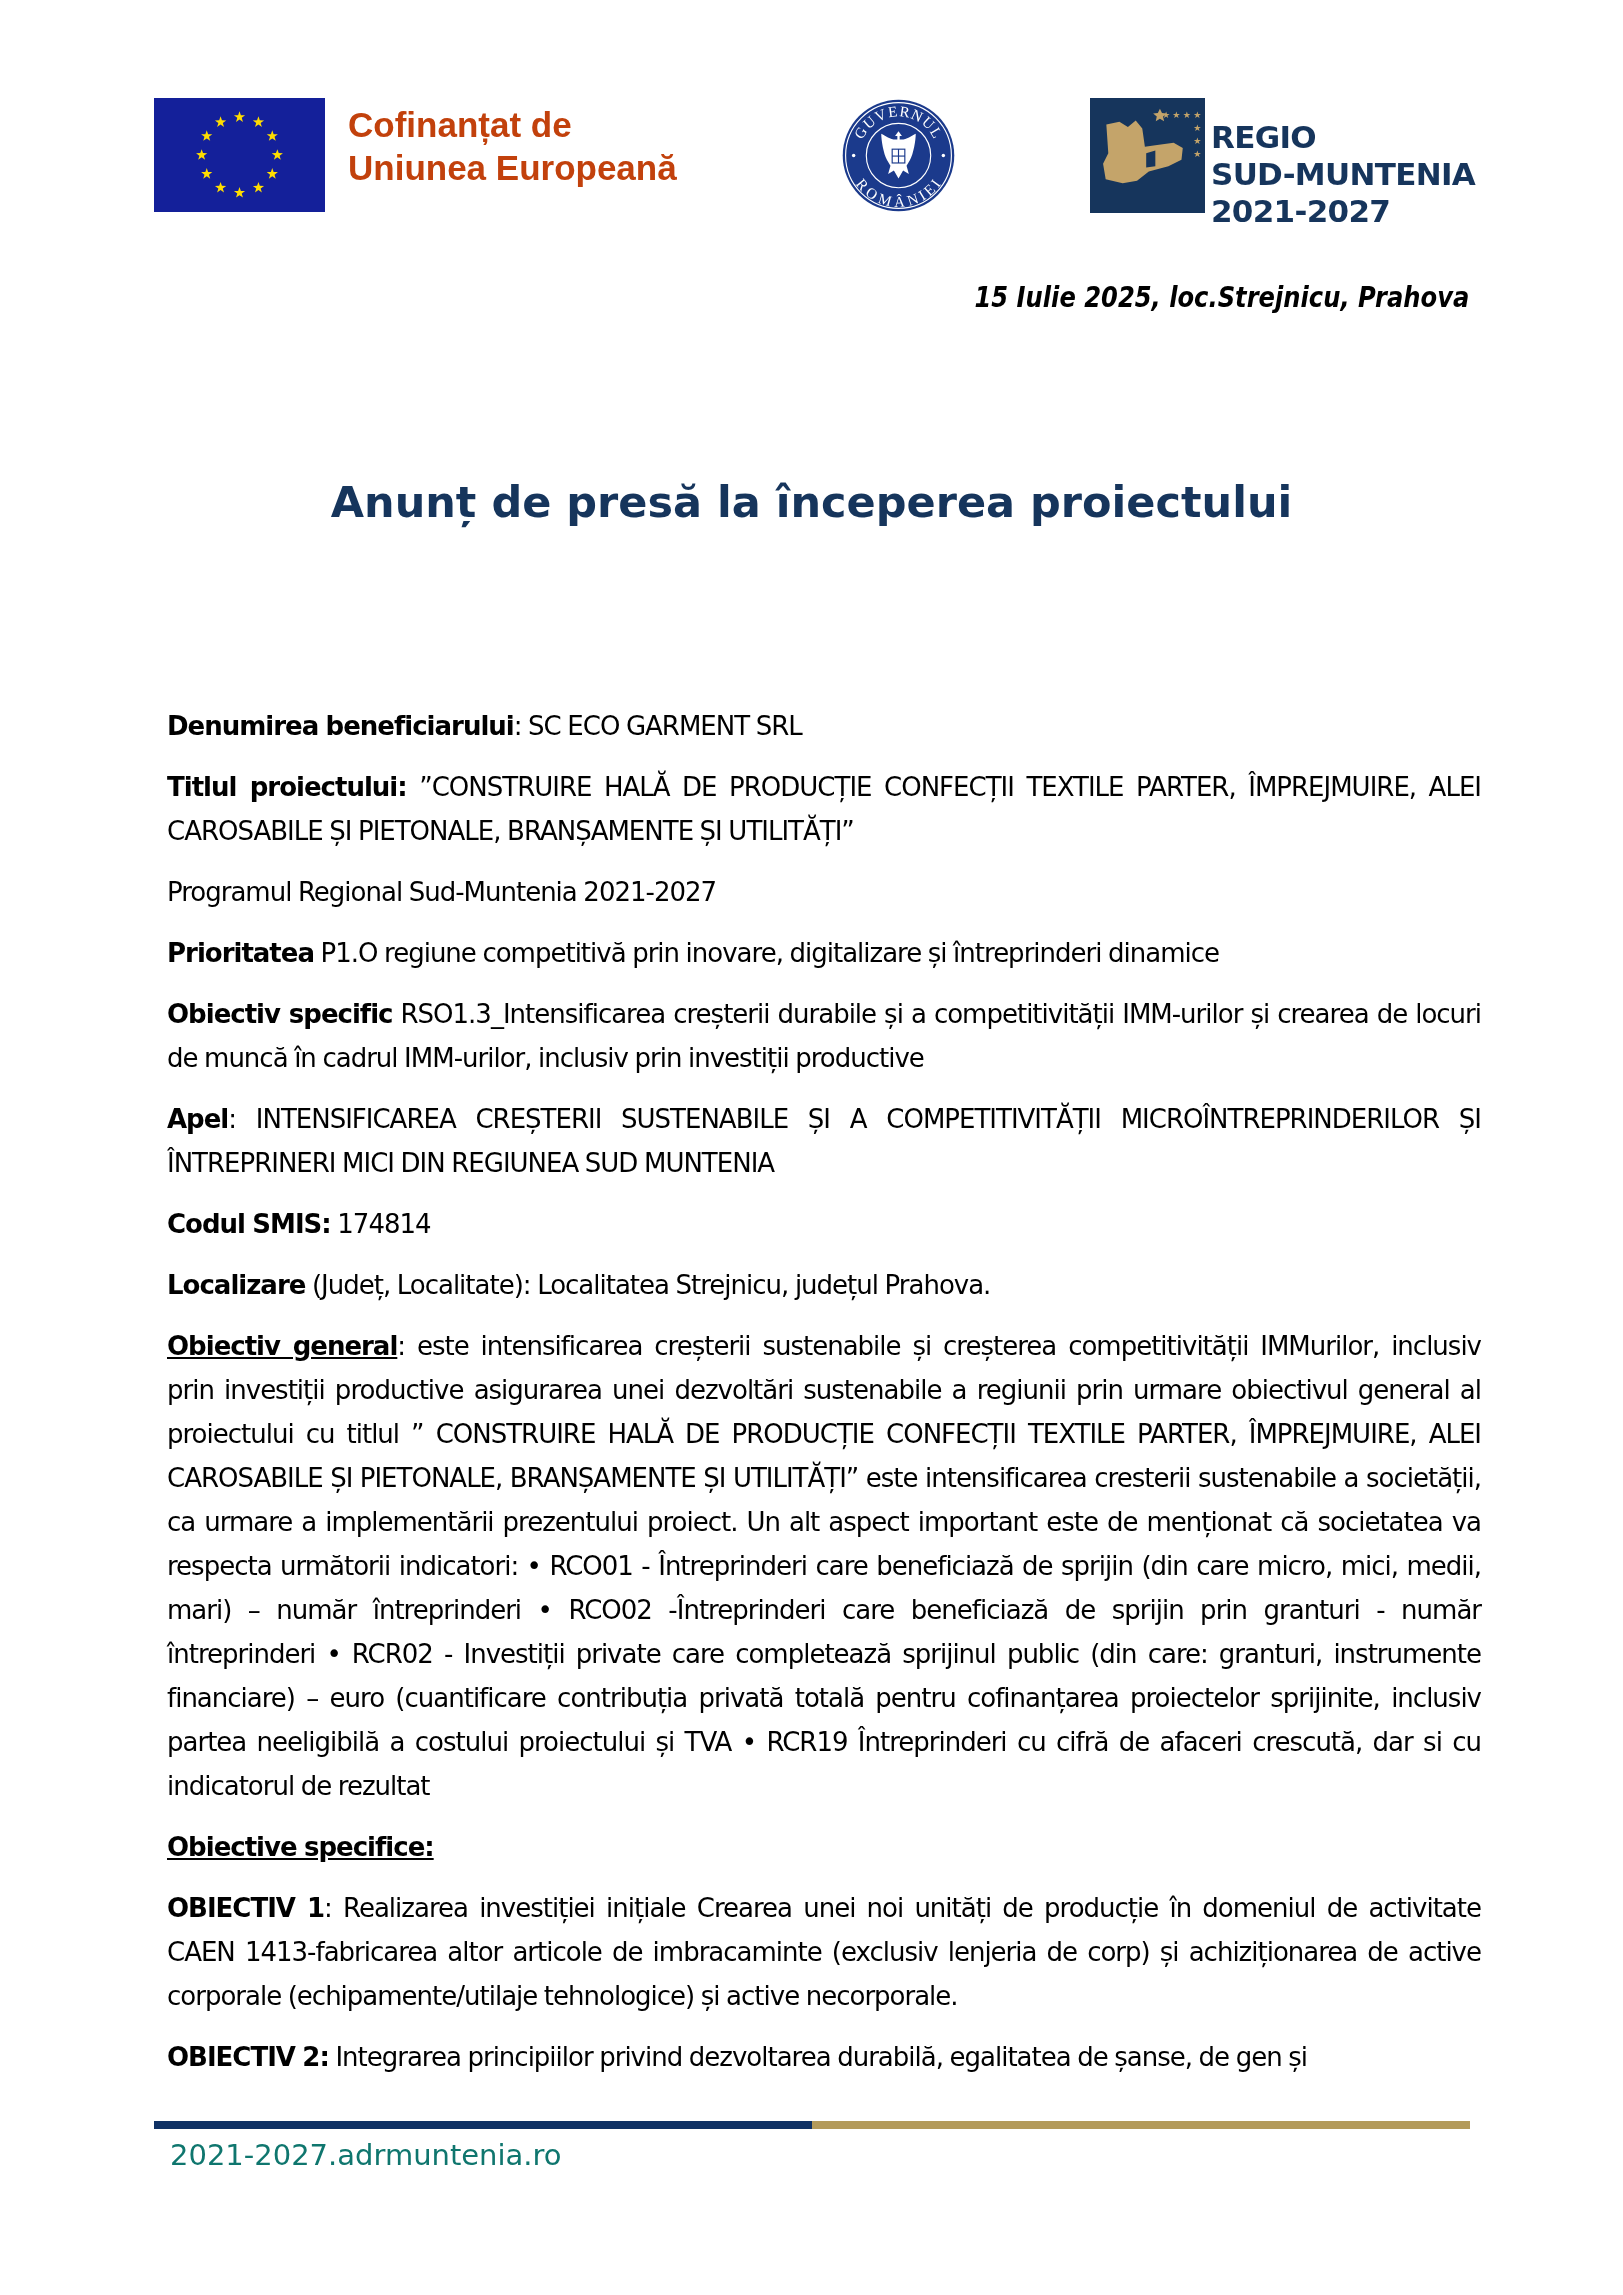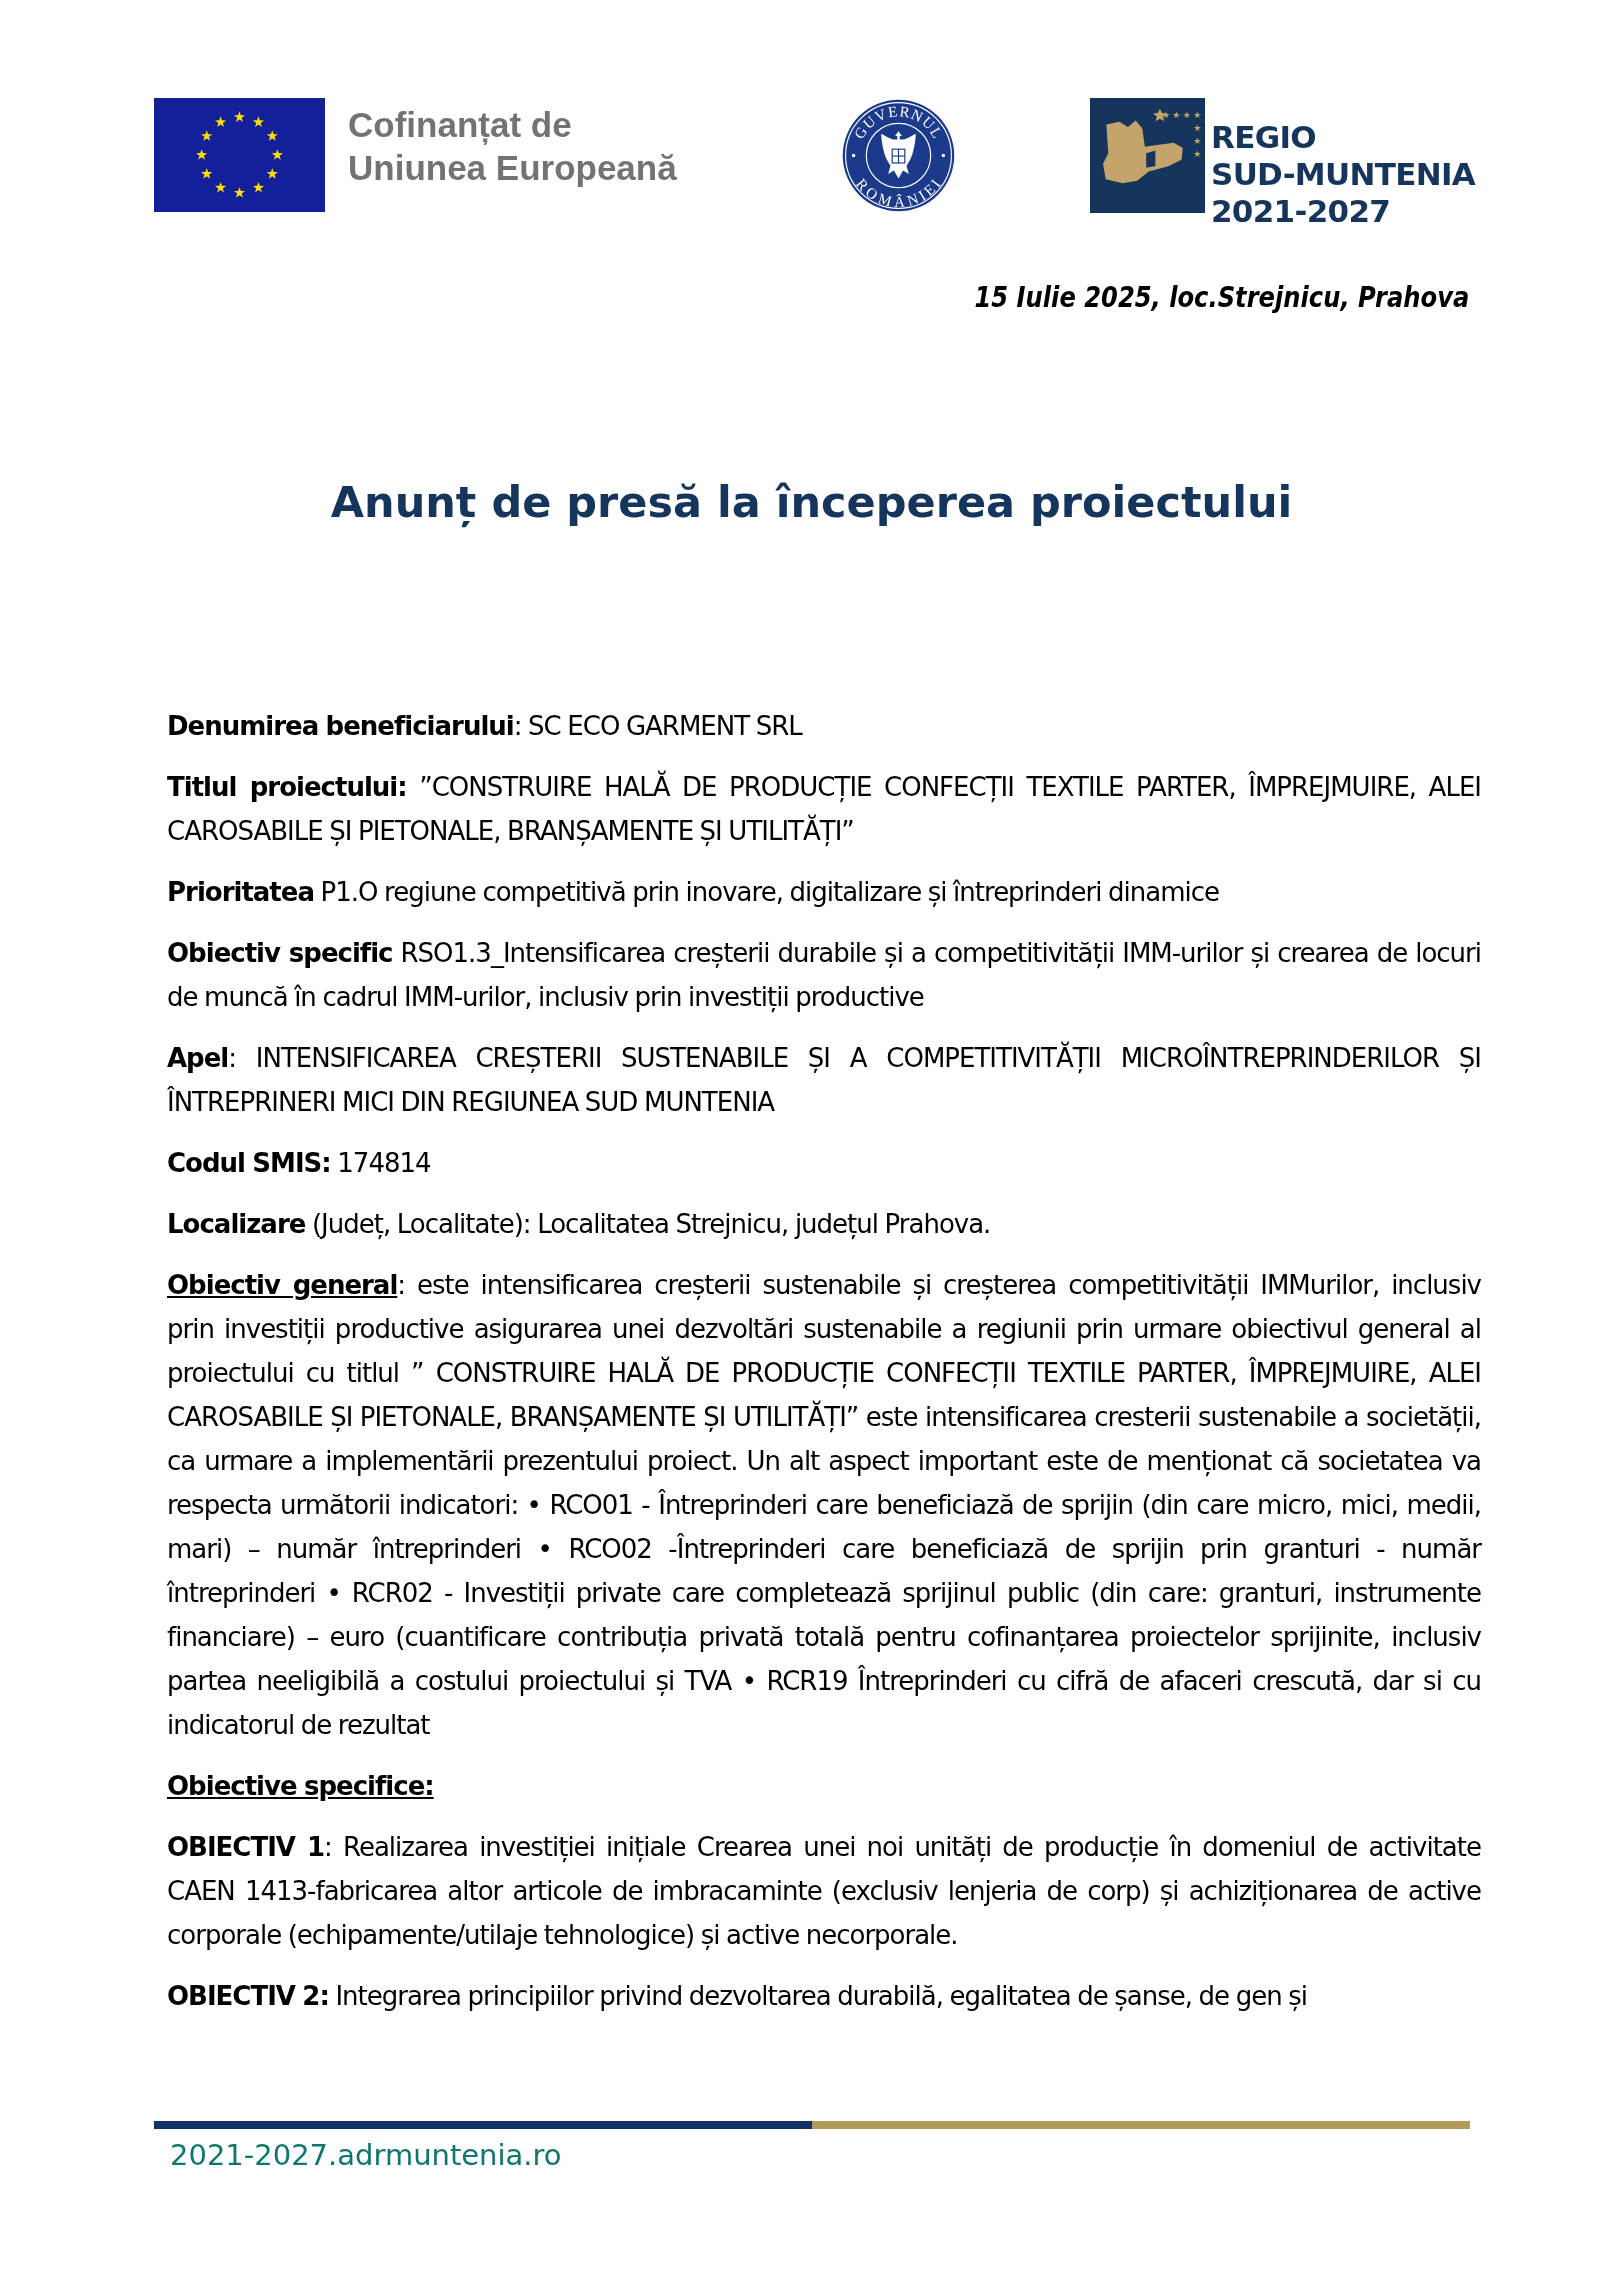--- a/index.html
+++ b/index.html
@@ -3,21 +3,21 @@
 <meta charset="utf-8">
 <style>
   html, body { margin: 0; padding: 0; background: #ffffff; }
   body { width: 1623px; height: 2295px; position: relative; overflow: hidden;
          font-family: "Liberation Sans", sans-serif; color: #000; }
 
   
   .eu-flag { position: absolute; left: 154px; top: 98px; width: 171px; height: 114px; background: #14209a; }
   .eu-flag svg { width: 100%; height: 100%; display: block; }
   .eu-text { position: absolute; left: 348px; top: 103px; font-family: "Liberation Sans", sans-serif;
-             font-weight: bold; font-size: 35px; line-height: 43px; color: #737373; }
+             font-weight: bold; font-size: 35px; line-height: 43px; color: #c2410c; }
   .gov-seal { position: absolute; left: 841px; top: 98px; width: 115px; height: 115px; }
   .gov-seal svg { width: 100%; height: 100%; display: block; }
   .regio-box { position: absolute; left: 1090px; top: 98px; width: 115px; height: 115px; background: #16355c; }
   .regio-box svg { width: 100%; height: 100%; display: block; }
   .regio-text { position: absolute; left: 1211px; top: 102px; font-family: "DejaVu Sans", sans-serif;
                 font-weight: bold; font-size: 31px; line-height: 37px; color: #16355c; letter-spacing: -0.7px; margin-top: 17px; }
 
   
   .date { position: absolute; right: 154px; top: 281px; font-family: "DejaVu Sans", sans-serif;
           font-style: italic; font-weight: bold; font-size: 27.5px; transform: scaleX(0.88); transform-origin: right; }
@@ -126,20 +126,21 @@
 
 <div class="doc-title">Anunț de presă la începerea proiectului</div>
 
 <div class="body squeeze">
   <p class="para">
     <span class="label">Denumirea beneficiarului</span><span>: SC ECO GARMENT SRL</span>
   </p>
   <p class="para justify">
     <span class="label">Titlul proiectului:</span><span> ”CONSTRUIRE HALĂ DE PRODUCȚIE CONFECȚII TEXTILE PARTER, ÎMPREJMUIRE, ALEI CAROSABILE ȘI PIETONALE, BRANȘAMENTE ȘI UTILITĂȚI”</span>
   </p>
+  <p class="para">Programul Regional Sud-Muntenia 2021-2027</p>
   <p class="para">
     <span class="label">Prioritatea</span><span> P1.O regiune competitivă prin inovare, digitalizare și întreprinderi dinamice</span>
   </p>
   <p class="para justify">
     <span class="label">Obiectiv specific</span><span> RSO1.3_Intensificarea creșterii durabile și a competitivității IMM-urilor și crearea de locuri de muncă în cadrul IMM-urilor, inclusiv prin investiții productive</span>
   </p>
   <p class="para justify">
     <span class="label">Apel</span><span>: INTENSIFICAREA CREȘTERII SUSTENABILE ȘI A COMPETITIVITĂȚII MICROÎNTREPRINDERILOR ȘI ÎNTREPRINERI MICI DIN REGIUNEA SUD MUNTENIA</span>
   </p>
   <p class="para">

